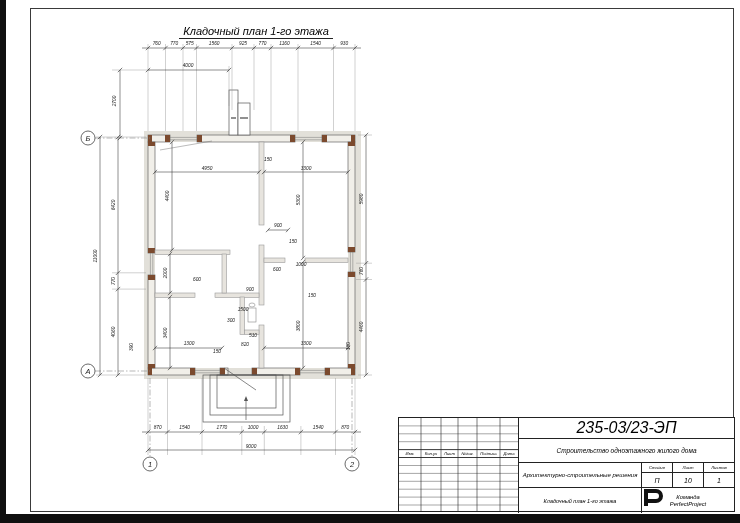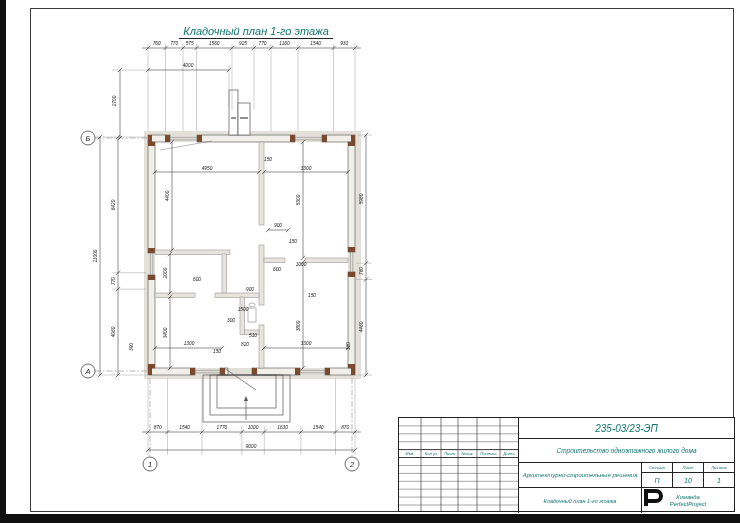--- a/index.html
+++ b/index.html
@@ -1,31 +1,31 @@
 <!DOCTYPE html>
 <html><head>
 <meta charset="utf-8">
 <style>
   html,body{margin:0;padding:0;background:#fff;}
   #sheet{position:relative;width:740px;height:523px;background:#fff;overflow:hidden;
-         font-family:"Liberation Sans",sans-serif;color:#0f766e;}
+         font-family:"Liberation Sans",sans-serif;color:#000000;}
   .edge-left{position:absolute;left:0;top:0;width:6px;height:523px;background:#101010;}
   .edge-bottom{position:absolute;left:0;top:514px;width:740px;height:9px;background:#101010;}
   .frame{position:absolute;left:30px;top:8px;width:704px;height:504px;border:1px solid #3a3a3a;box-sizing:border-box;}
   .drawing-title{position:absolute;left:151px;top:21px;width:210px;text-align:center;}
   .drawing-title span{display:inline-block;font-style:italic;font-size:11px;border-bottom:1px solid #222;padding:0 4px 1px;}
   svg{position:absolute;left:0;top:0;}
   svg text{font-family:"Liberation Sans",sans-serif;font-style:italic;fill:#1c1c1c;}
   .dimtxt{font-size:4.8px;}
   .axtxt{font-size:7.5px;}
   
   .stamp{position:absolute;left:398px;top:417px;width:337px;height:95px;border:1.3px solid #222;box-sizing:border-box;background:#fff;}
   .stamp *{box-sizing:border-box;}
   .stamp .cell{position:absolute;display:flex;align-items:center;justify-content:center;text-align:center;font-style:italic;}
-  .st-row1{left:119px;top:0;width:216px;height:21px;border-left:1.1px solid #222;border-bottom:1.1px solid #222;font-size:10px;}
+  .st-row1{left:119px;top:0;width:216px;height:21px;border-left:1.1px solid #222;border-bottom:1.1px solid #222;font-size:16px;}
   .st-row2{left:119px;top:21px;width:216px;height:24px;border-left:1.1px solid #222;border-bottom:1.1px solid #222;font-size:6.5px;}
   .st-row3l{left:119px;top:45px;width:124px;height:25px;border-left:1.1px solid #222;border-bottom:1.1px solid #222;border-right:1.1px solid #222;font-size:6px;padding:0 3px;}
   .st-row4l{left:119px;top:70px;width:124px;height:25px;border-left:1.1px solid #222;border-right:1.1px solid #222;font-size:5.5px;}
   .sl-h{top:45px;height:10px;font-size:4.3px;border-bottom:.6px solid #222;border-right:.6px solid #222;}
   .sl-v{top:55px;height:15px;font-size:7px;border-right:.6px solid #222;border-bottom:1.1px solid #222;}
   .c1{left:243px;width:31px;} .c2{left:274px;width:31px;} .c3{left:305px;width:30px;border-right:none!important;}
   .st-logo-cell{left:243px;top:70px;width:92px;height:25px;display:flex;align-items:center;justify-content:center;gap:4px;}
   .company{font-style:italic;font-size:5.8px;line-height:6.5px;text-align:center;}
   .grid-head{position:absolute;font-size:4.2px;font-style:italic;text-align:center;line-height:8px;height:8px;}
 </style>

